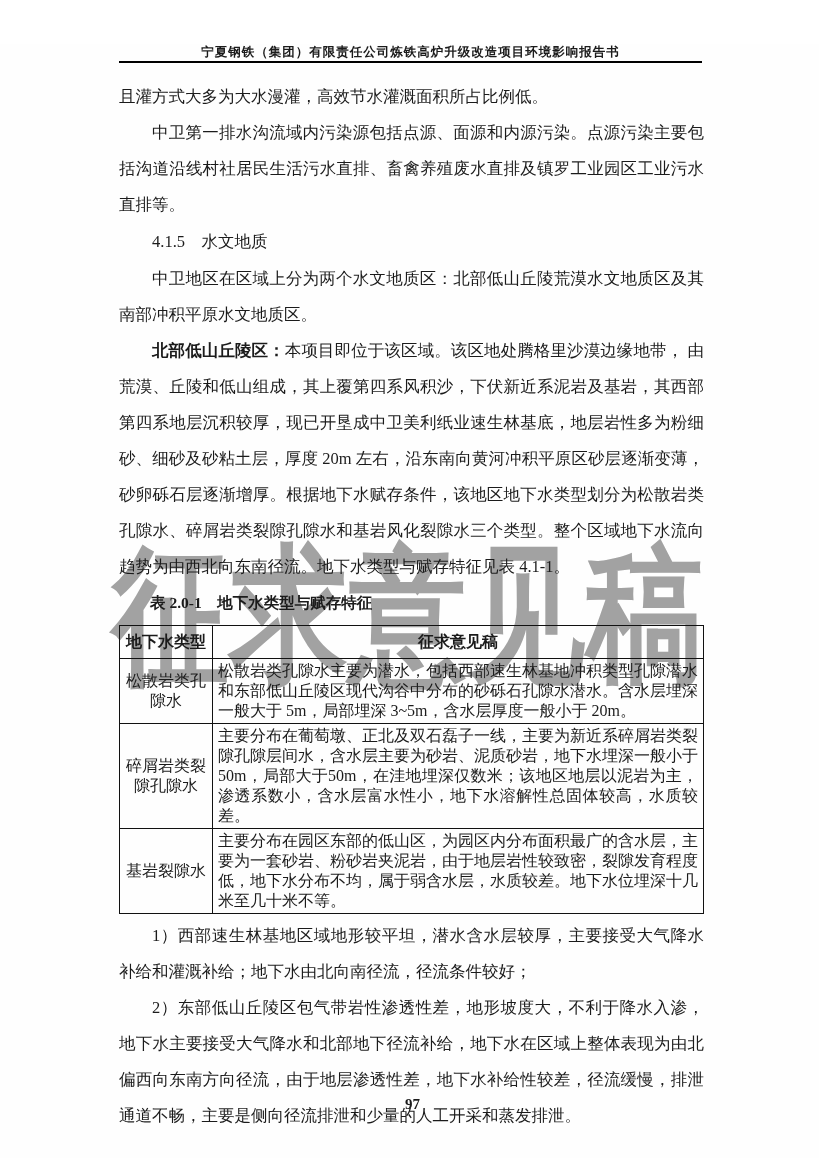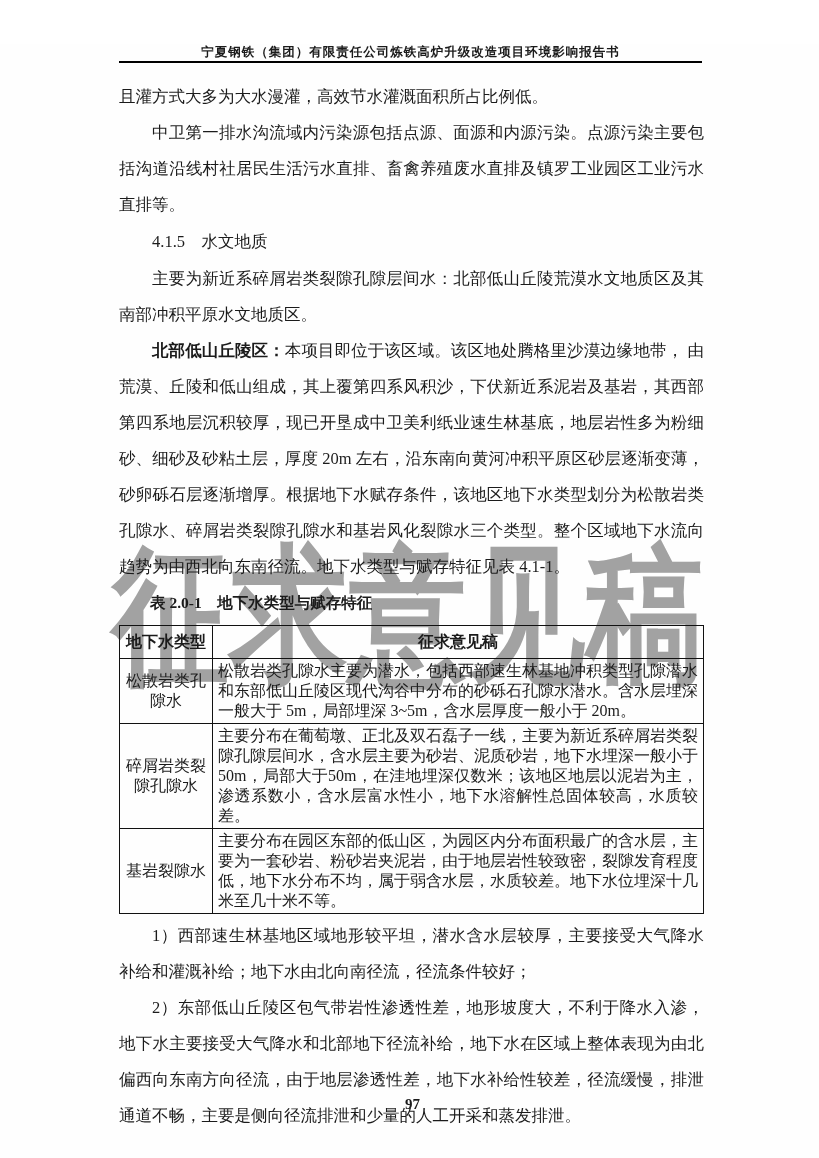--- a/index.html
+++ b/index.html
@@ -123,21 +123,21 @@
   </div>
 
   <div class="content">
 
     <p class="noindent">且灌方式大多为大水漫灌，高效节水灌溉面积所占比例低。</p>
 
     <p>中卫第一排水沟流域内污染源包括点源、面源和内源污染。点源污染主要包括沟道沿线村社居民生活污水直排、畜禽养殖废水直排及镇罗工业园区工业污水直排等。</p>
 
     <h3 class="section-heading">4.1.5　水文地质</h3>
 
-    <p>主要为新近系碎屑岩类裂隙孔隙层间水：北部低山丘陵荒漠水文地质区及其南部冲积平原水文地质区。</p>
+    <p>中卫地区在区域上分为两个水文地质区：北部低山丘陵荒漠水文地质区及其南部冲积平原水文地质区。</p>
 
     <p><span class="lead">北部低山丘陵区：</span><span>本项目即位于该区域。该区地处腾格里沙漠边缘地带， 由荒漠、丘陵和低山组成，其上覆第四系风积沙，下伏新近系泥岩及基岩，其西部第四系地层沉积较厚，现已开垦成中卫美利纸业速生林基底，地层岩性多为粉细砂、细砂及砂粘土层，厚度 20m 左右，沿东南向黄河冲积平原区砂层逐渐变薄，砂卵砾石层逐渐增厚。根据地下水赋存条件，该地区地下水类型划分为松散岩类孔隙水、碎屑岩类裂隙孔隙水和基岩风化裂隙水三个类型。整个区域地下水流向趋势为由西北向东南径流。地下水类型与赋存特征见表 4.1-1。</span></p>
 
     <p class="table-caption">表 2.0-1　地下水类型与赋存特征</p>
 
     <table class="gw-table">
       <tbody>
         <tr>
           <th>地下水类型</th>
           <th>征求意见稿</th>

